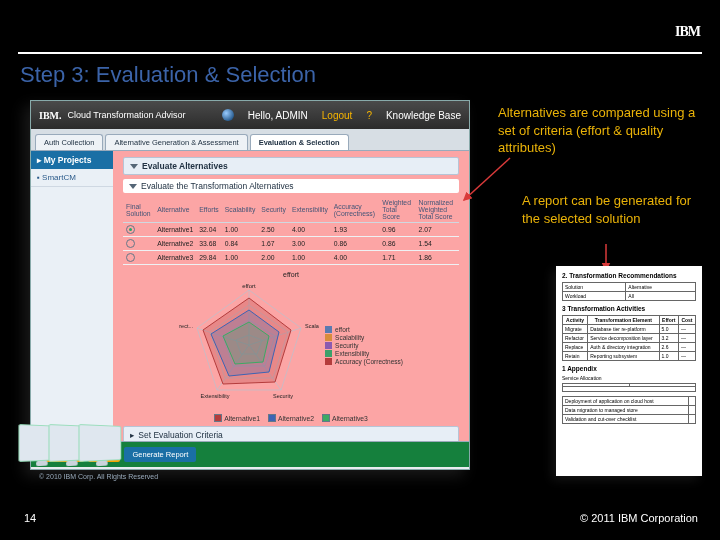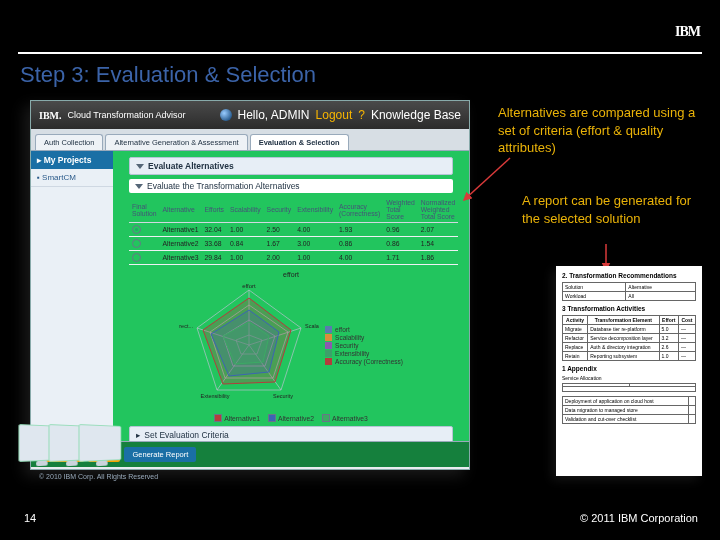--- a/index.html
+++ b/index.html
@@ -5,30 +5,30 @@
 *{box-sizing:border-box;margin:0;padding:0}
 body{width:720px;height:540px;background:#000;font-family:Arial,Helvetica,sans-serif;position:relative;overflow:hidden}
 .top-rule{position:absolute;left:18px;right:18px;top:52px;border-top:2px solid #fff}
 .logo{position:absolute;right:20px;top:24px;display:flex;gap:2px;align-items:center}
 .logo-text{color:#fff;font-weight:700;font-size:14px;letter-spacing:-1px;font-family:"Times New Roman",serif}
 .title{position:absolute;left:20px;top:62px;color:#3b63a8;font-size:22px;font-weight:400}
 .screenshot{position:absolute;left:30px;top:100px;width:440px;height:370px;background:#e9edf1;border:1px solid #8aa;box-shadow:-6px 6px 14px rgba(255,255,255,.1)}
 .hdr{height:28px;background:linear-gradient(#4a4a4a,#2b2b2b);display:flex;align-items:center;padding:0 8px;color:#fff;font-size:9px;justify-content:space-between}
 .hdr-left{display:flex;align-items:flex-start;gap:6px}
 .ibm-mini{font-family:"Times New Roman",serif;font-weight:700;font-size:10px}
-.hdr-right{display:flex;align-items:center;gap:6px;color:#f7b500;font-size:12px}
+.hdr-right{display:flex;align-items:center;gap:14px;color:#f7b500;font-size:10px}
 .dot{width:12px;height:12px;border-radius:50%;background:radial-gradient(circle at 35% 35%,#9cf,#036)}
 .tabs{height:22px;background:#d7dee4;display:flex;align-items:flex-end;gap:2px;padding:0 4px;border-bottom:1px solid #9ab}
 .tab{background:#eef2f6;border:1px solid #9ab;border-bottom:none;border-radius:3px 3px 0 0;padding:3px 8px;font-size:7.5px;color:#234}
 .tab.active{background:#fff;font-weight:700}
 .body{display:flex;height:290px}
 .side{width:82px;background:#eaf0f6}
 .side-top{background:#1a6fa5;color:#fff;font-size:8.5px;padding:4px 6px;font-weight:700}
 .side-item{font-size:8px;color:#2a5a8a;padding:4px 6px;border-bottom:1px solid #cfd8e2}
-.main{flex:1;background:#22c55e;padding:6px 16px;overflow:hidden}
+.main{flex:1;background:#fca5a5;padding:6px 10px;overflow:hidden}
 .sec-head{background:#e7eef6;border:1px solid #b6c4d6;border-radius:2px;padding:3px 6px;font-size:8.5px;color:#234;margin-bottom:4px;display:flex;align-items:center;gap:4px}
 .chev{width:0;height:0;border-left:4px solid transparent;border-right:4px solid transparent;border-top:5px solid #567}
 table.alts{width:100%;border-collapse:collapse;font-size:6.8px;color:#222}
 table.alts th{font-weight:400;color:#457;text-align:left;padding:2px 3px;border-bottom:1px solid #d0d8e0}
 table.alts td{padding:2px 3px;border-bottom:1px solid #eef1f4}
 .radio{width:9px;height:9px;border:1px solid #678;border-radius:50%;display:inline-block;vertical-align:middle;position:relative}
 .radio.on::after{content:"";position:absolute;inset:2px;background:#2a6;border-radius:50%}
 .radar{text-align:center;margin-top:6px}
 .radar-title{font-size:7px;color:#222;margin-bottom:2px}
 .radar-wrap{display:flex;align-items:center;justify-content:center;gap:6px}

